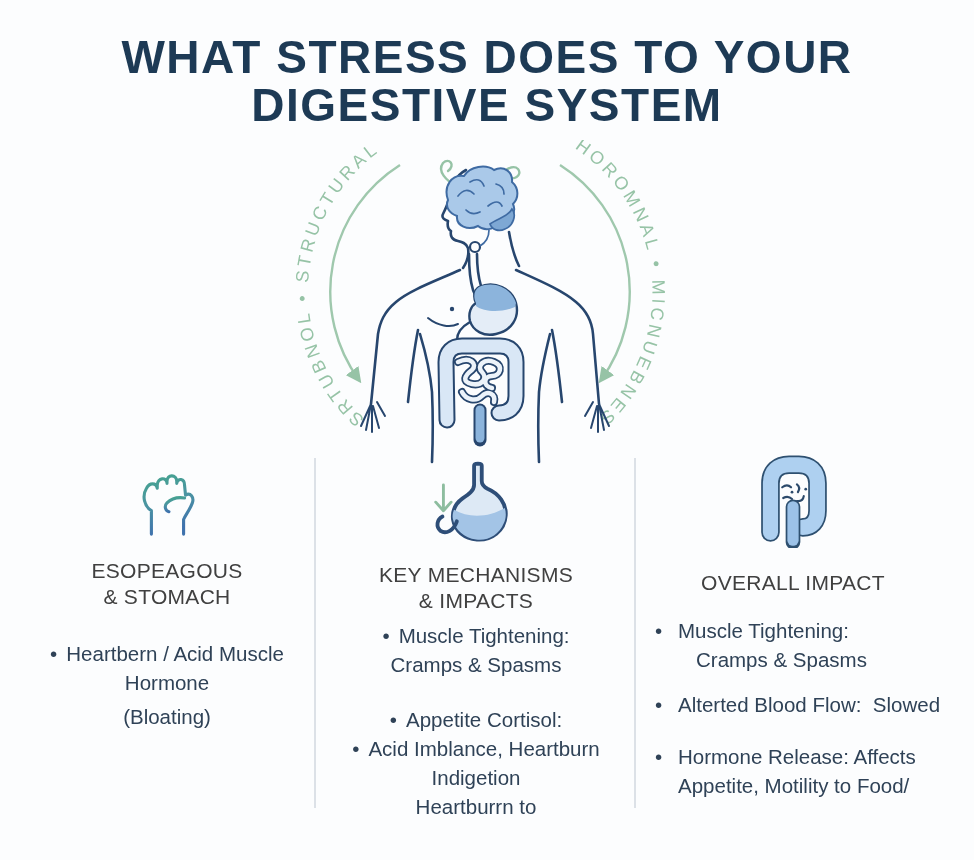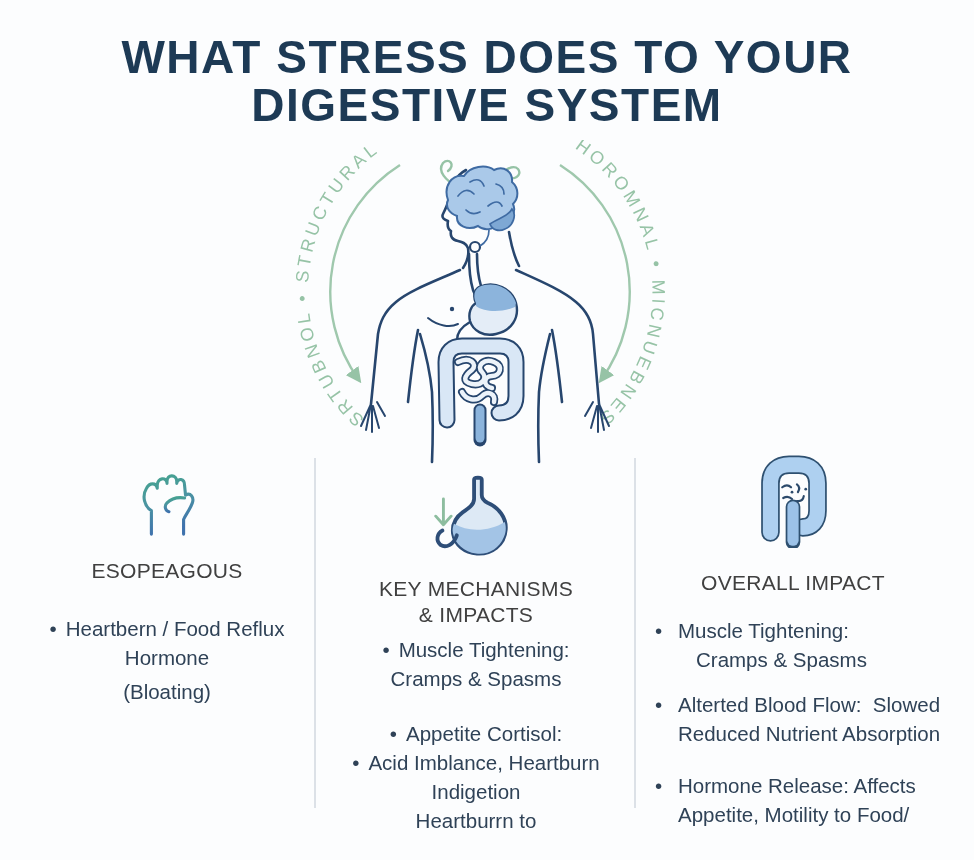--- a/index.html
+++ b/index.html
@@ -12,21 +12,21 @@
     position:absolute;top:33px;left:0;width:100%;
     text-align:center;color:#1d3a55;font-weight:bold;
     font-size:46px;line-height:1.05;letter-spacing:1.5px;
   }
   .figure-svg{position:absolute;left:270px;top:140px;width:430px;height:324px;}
   .divider{position:absolute;top:458px;height:350px;width:2px;background:#dce1e7;}
   .divider.d1{left:314px;}
   .divider.d2{left:634px;}
   .col{position:absolute;color:#2f4257;font-size:20.5px;}
   .col-1{left:26px;top:456px;width:282px;text-align:center;}
-  .col-2{left:330px;top:472px;width:292px;text-align:center;}
+  .col-2{left:330px;top:458px;width:292px;text-align:center;}
   .col-3{left:642px;top:452px;width:322px;text-align:center;}
   .icon-wrap{display:flex;justify-content:center;align-items:flex-end;}
   .col-1 .icon-wrap{height:82px;}
   .col-2 .icon-wrap{height:94px;}
   .col-3 .icon-wrap{height:96px;transform:translateX(-10px);}
   .col-h{
     font-weight:normal;color:#404040;font-size:21px;
     line-height:1.22;letter-spacing:0.3px;
   }
   .col-1 .col-h{margin-top:20px;}
@@ -140,24 +140,25 @@
           </linearGradient>
         </defs>
         <g fill="none" stroke="url(#gfist)" stroke-width="3.2" stroke-linecap="round" stroke-linejoin="round">
           <path d="M 22,78 L 22,54 C 15,50 12,39 17,31 C 20,25 27,25 28,31 L 28,28 C 28,20 38,19 38,26 L 38,24 C 38,16 48,17 48,24 L 48,26 C 49,20 56,21 56,28 L 57,38 C 62,35 66,40 64,46 C 61,54 57,58 55,63 L 55,78"></path>
           <path d="M 56,41 C 49,40 42,42 38,46 C 35,49 36,54 40,55"></path>
         </g>
       </svg>
     </div>
     <div class="col-h">
       <div>ESOPEAGOUS</div>
+      <div>&amp; STOMACH</div>
     </div>
     <div class="bullets">
       <div class="bgroup">
-        <div class="b-line"><span class="bm">•</span><span>Heartbern / Food Reflux</span></div>
+        <div class="b-line"><span class="bm">•</span><span>Heartbern / Acid Muscle</span></div>
         <div class="b-line">Hormone</div>
       </div>
       <div class="bgroup">
         <div class="b-line">(Bloating)</div>
       </div>
     </div>
   </div>
 
   <div class="col col-2">
     <div class="icon-wrap">
@@ -210,21 +211,20 @@
     <div class="col-h">
       <div>OVERALL IMPACT</div>
     </div>
     <div class="bullets">
       <div class="bgroup">
         <div class="b-line"><span class="bm">•</span><span>Muscle Tightening:</span></div>
         <div class="b-line" style="padding-left:18px;">Cramps &amp; Spasms</div>
       </div>
       <div class="bgroup">
         <div class="b-line"><span class="bm">•</span><span>Alterted Blood Flow:  Slowed</span></div>
-        <div class="b-line">Reduced Nutrient Absorption</div>
       </div>
       <div class="bgroup">
         <div class="b-line"><span class="bm">•</span><span>Hormone Release: Affects</span></div>
         <div class="b-line">Appetite, Motility to Food/</div>
       </div>
     </div>
   </div>
 
 </div>
 

